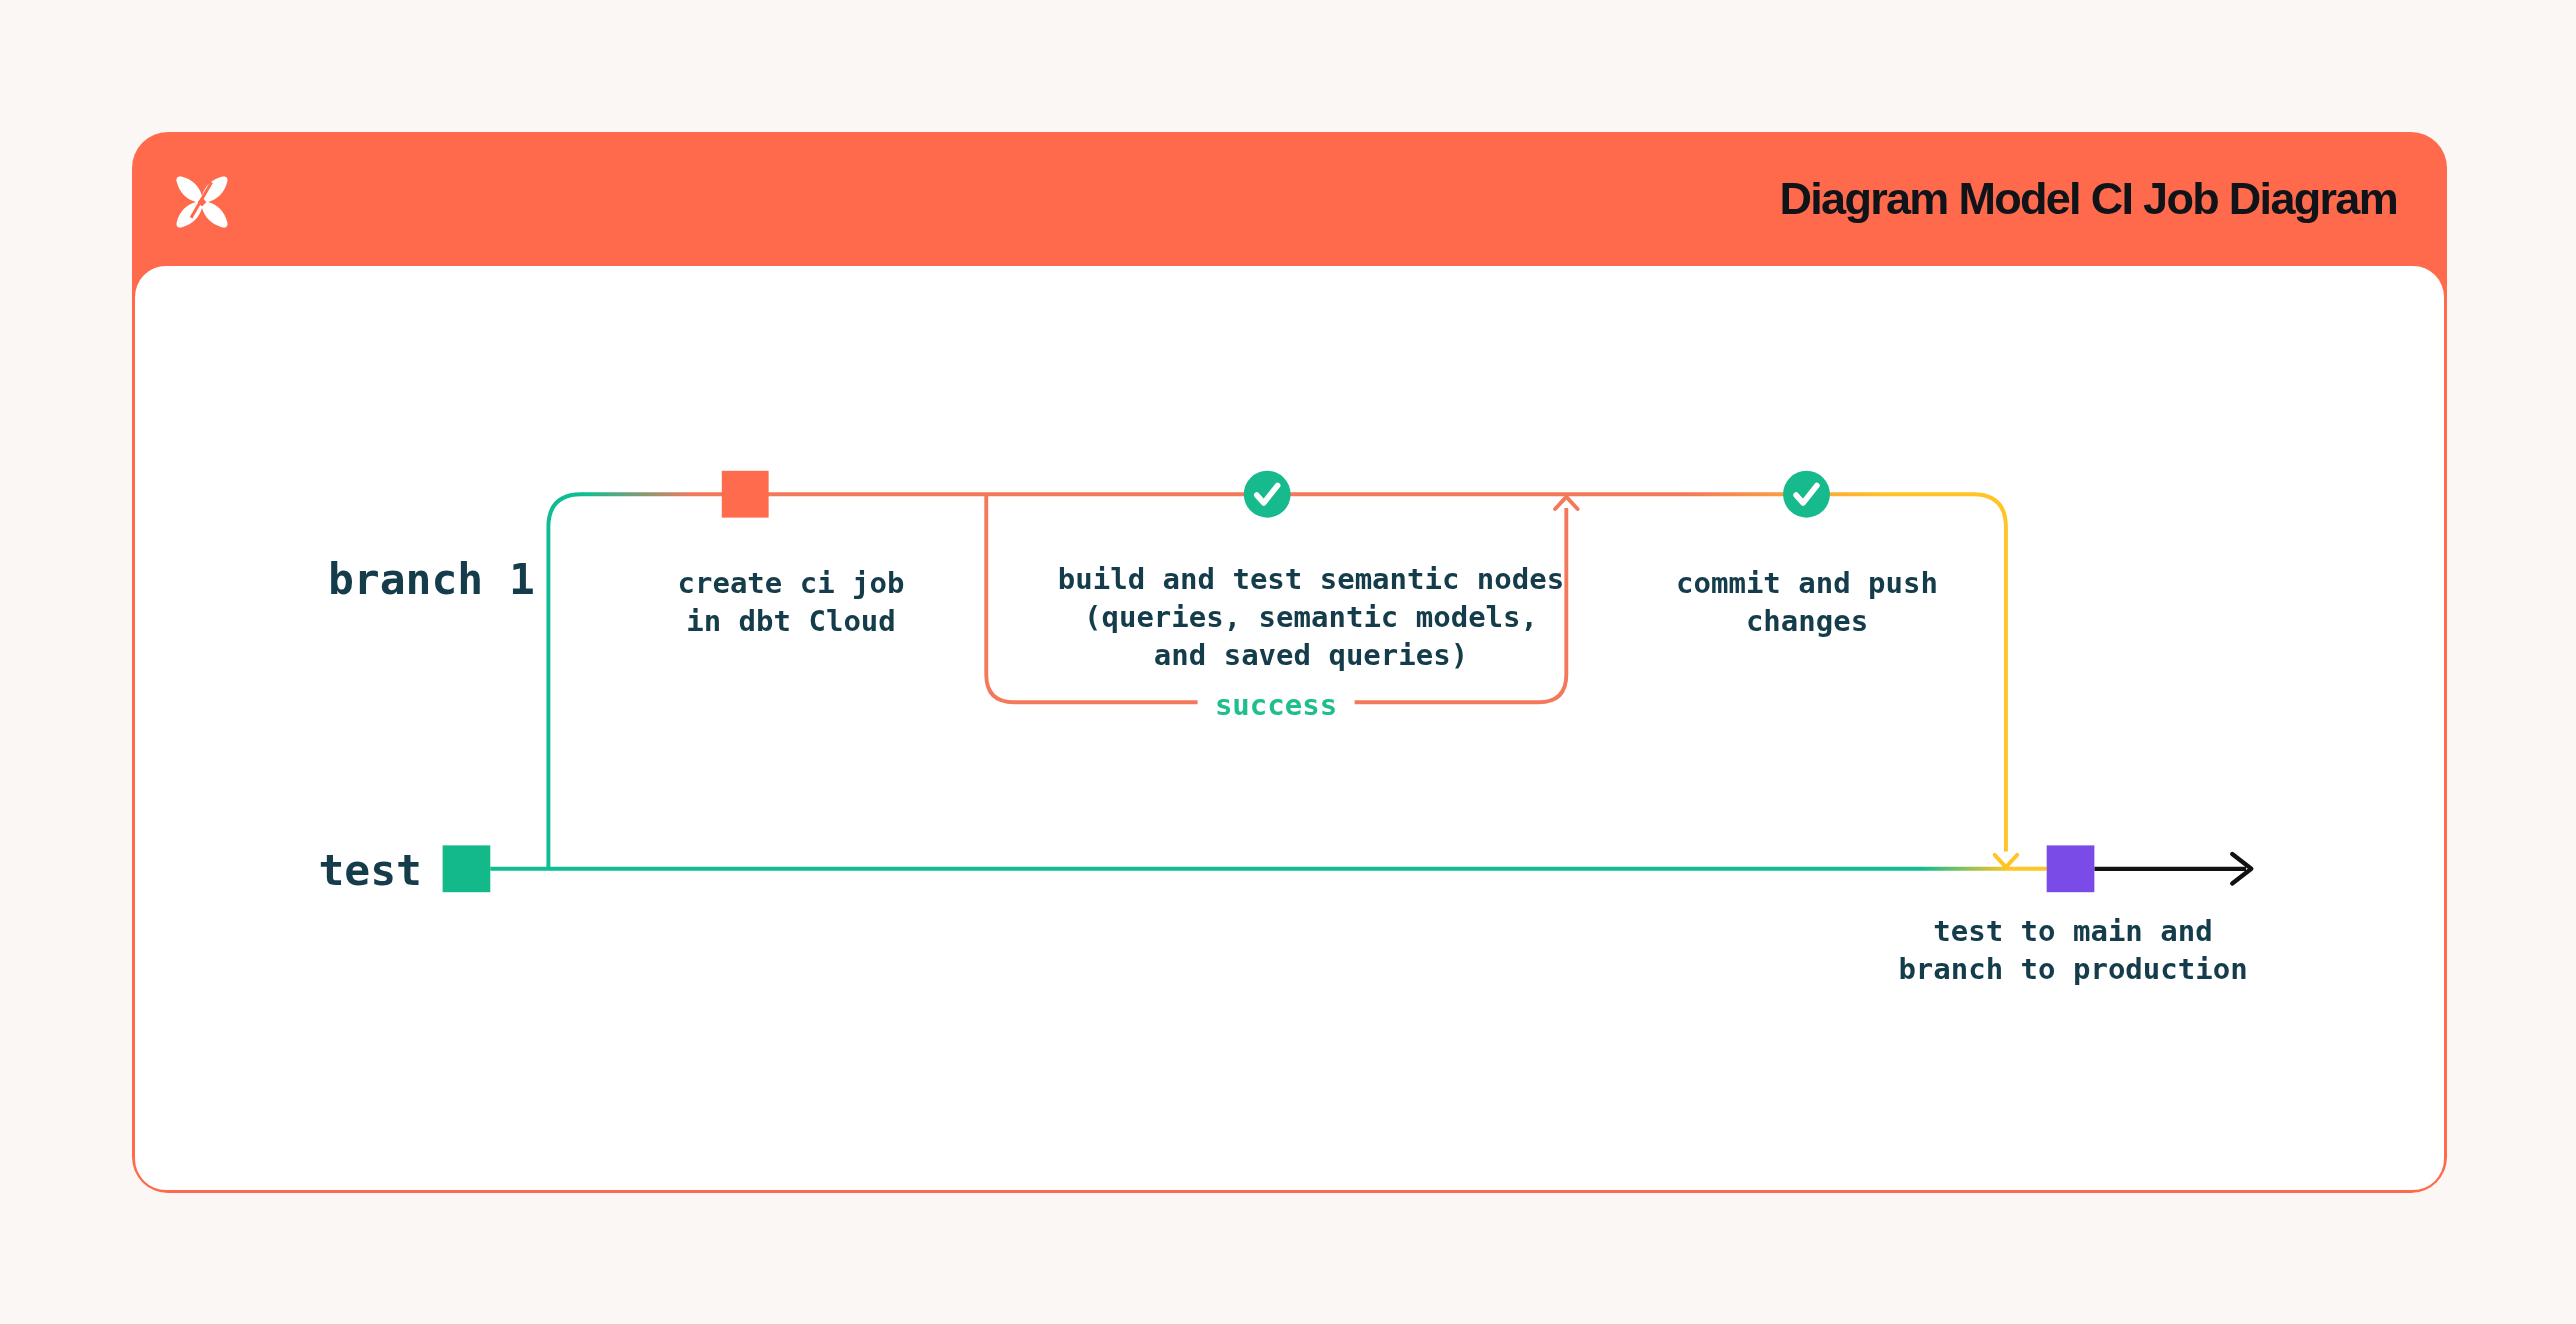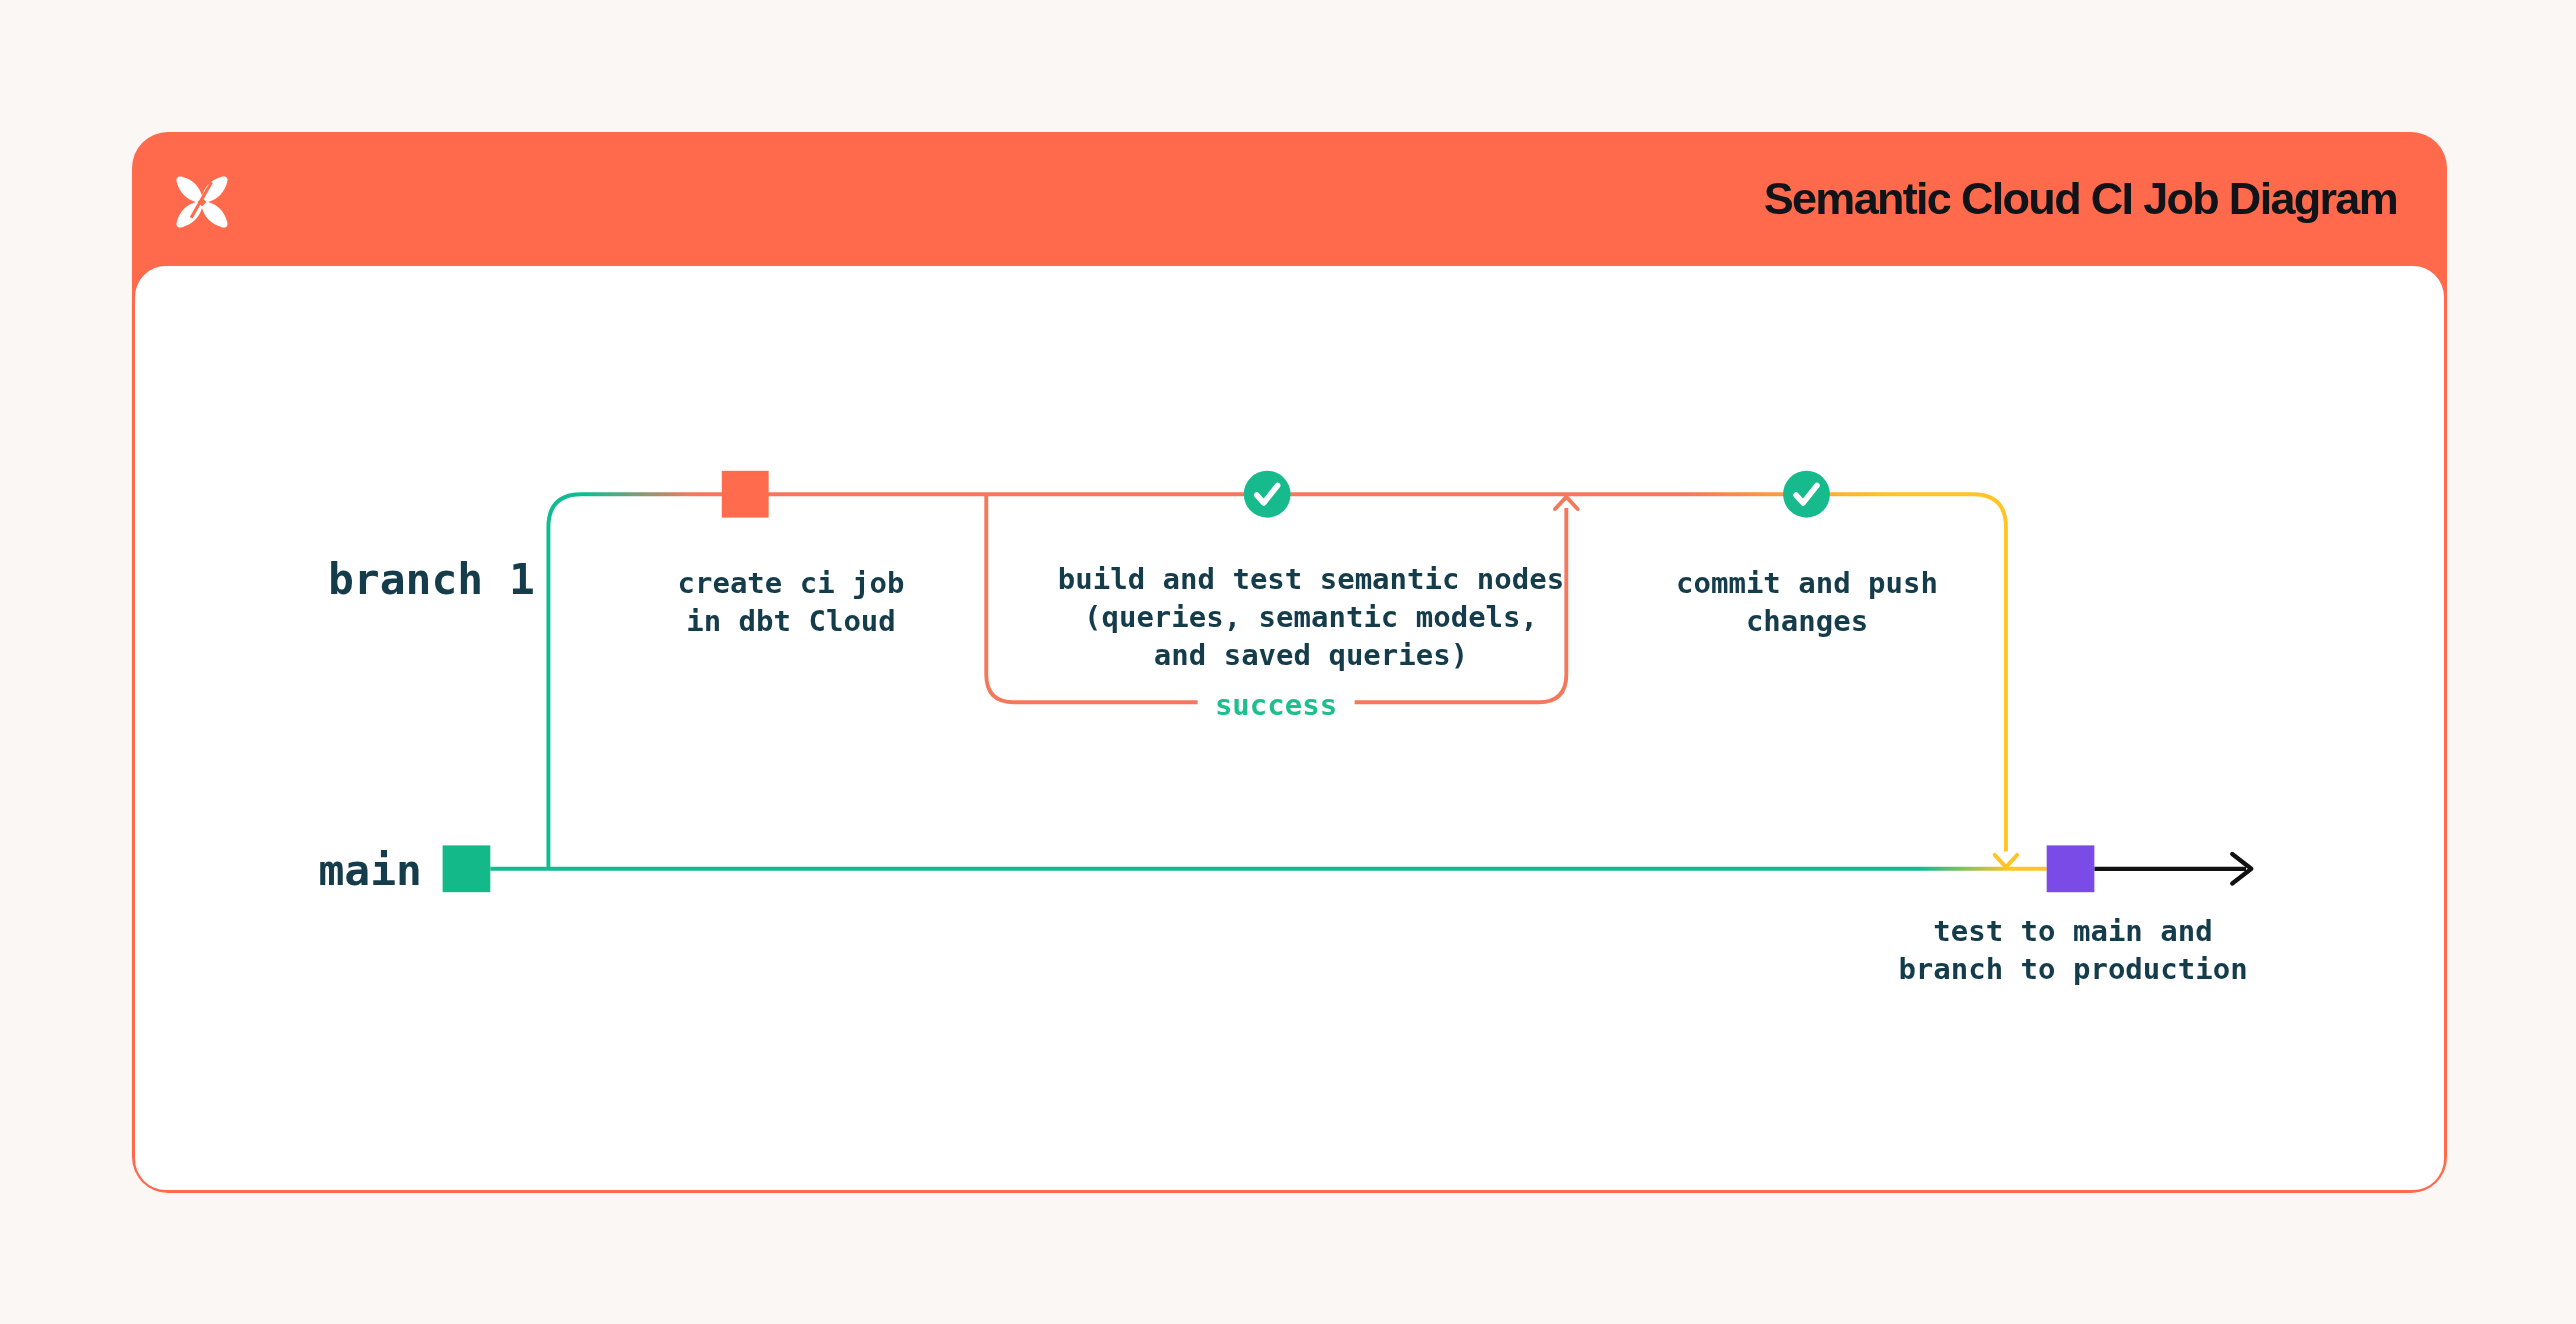--- a/index.html
+++ b/index.html
@@ -109,21 +109,21 @@
   <div class="card-header">
     <svg class="logo" viewBox="0 0 100 100" aria-hidden="true">
       <path fill="#ffffff" fill-rule="evenodd" d="
         M50 41 C46 27 36 17 21 13 C14.5 11.2 11.2 14.5 13 21 C17 36 27 46 41 50
         C27 54 17 64 13 79 C11.2 85.5 14.5 88.8 21 87 C36 83 46 73 50 59
         C54 73 64 83 79 87 C85.5 88.8 88.8 85.5 87 79 C83 64 73 54 59 50
         C73 46 83 36 87 21 C88.8 14.5 85.5 11.2 79 13 C64 17 54 27 50 41 Z
         M50 43.5 L56.5 50 L50 56.5 L43.5 50 Z"></path>
       <path d="M64 21 L34 73" stroke="var(--header-orange)" stroke-width="4.5" fill="none"></path>
     </svg>
-    <div class="title">Semantic Cloud CI Job Diagram</div>
+    <div class="title">Diagram Model CI Job Diagram</div>
   </div>
   <div class="card-body"></div>
 </div>
 
 <svg class="diagram-svg" viewBox="0 0 2970 1527" aria-hidden="true">
   <defs>
     <linearGradient id="gradBranch" gradientUnits="userSpaceOnUse" x1="632" y1="0" x2="2313" y2="0">
       <stop offset="0" style="stop-color:var(--line-teal)"></stop>
       <stop offset="0.025" style="stop-color:var(--line-teal)"></stop>
       <stop offset="0.10" style="stop-color:var(--line-orange)"></stop>
@@ -158,21 +158,21 @@
     <circle cx="1461" cy="570" r="27" style="fill:var(--check-green)"></circle>
     <path d="M1449 571 L1457 580 L1473 560" fill="none" stroke="#ffffff" stroke-width="6.5" stroke-linecap="round" stroke-linejoin="round"></path>
   </g>
   <g>
     <circle cx="2083" cy="570" r="27" style="fill:var(--check-green)"></circle>
     <path d="M2071 571 L2079 580 L2095 560" fill="none" stroke="#ffffff" stroke-width="6.5" stroke-linecap="round" stroke-linejoin="round"></path>
   </g>
 </svg>
 
 <div class="lane-label branch">branch 1</div>
-<div class="lane-label main">main</div>
+<div class="lane-label main">test</div>
 
 <div class="node-label create">
   <div>create ci job</div>
   <div>in dbt Cloud</div>
 </div>
 <div class="node-label build">
   <div>build and test semantic nodes</div>
   <div>(queries, semantic models,</div>
   <div>and saved queries)</div>
 </div>

